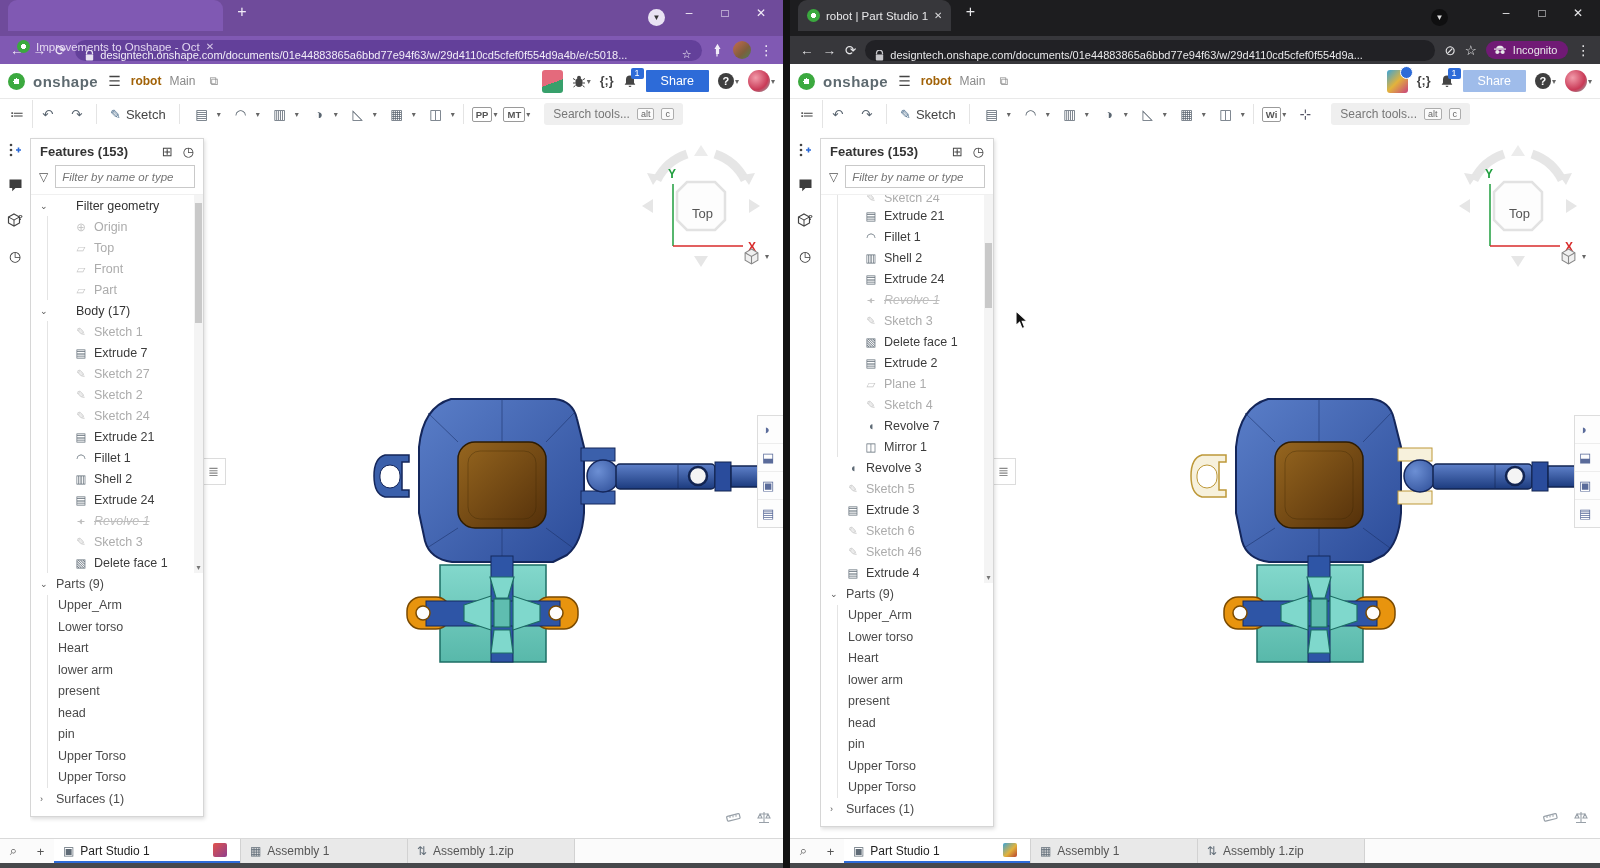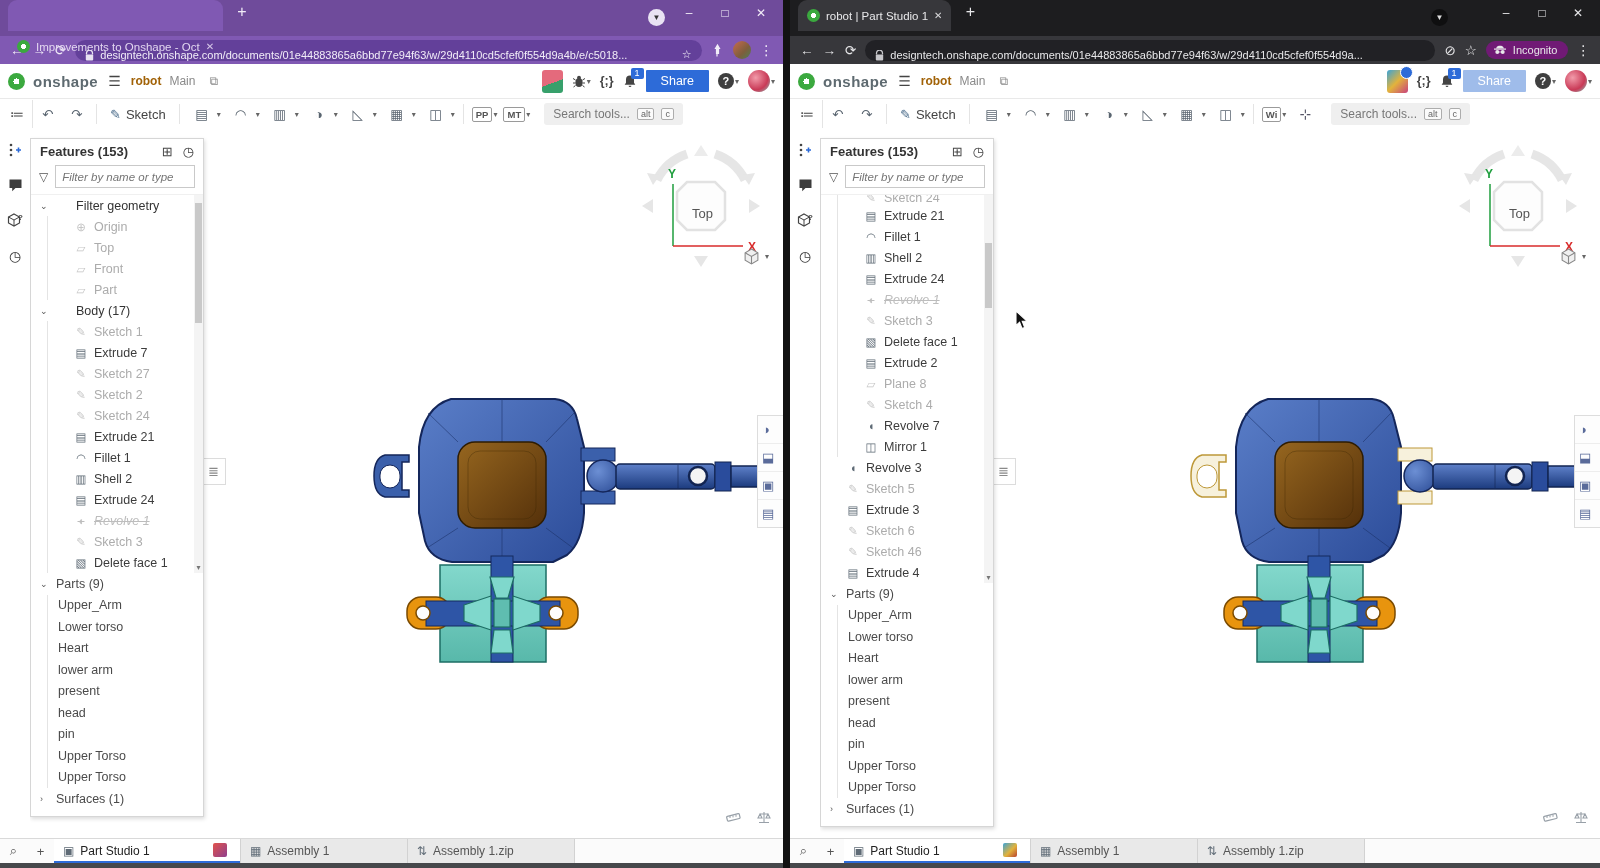--- a/index.html
+++ b/index.html
@@ -899,21 +899,21 @@
 
           <div class="trow st-normal ind">
             <span class="car"></span>
             <span class="tree-ico">▤</span>
             <span>Extrude 2</span>
           </div>
 
           <div class="trow st-muted ind">
             <span class="car"></span>
             <span class="tree-ico">▱</span>
-            <span>Plane 8</span>
+            <span>Plane 1</span>
           </div>
 
           <div class="trow st-muted ind">
             <span class="car"></span>
             <span class="tree-ico">✎</span>
             <span>Sketch 4</span>
           </div>
 
           <div class="trow st-normal ind">
             <span class="car"></span>

